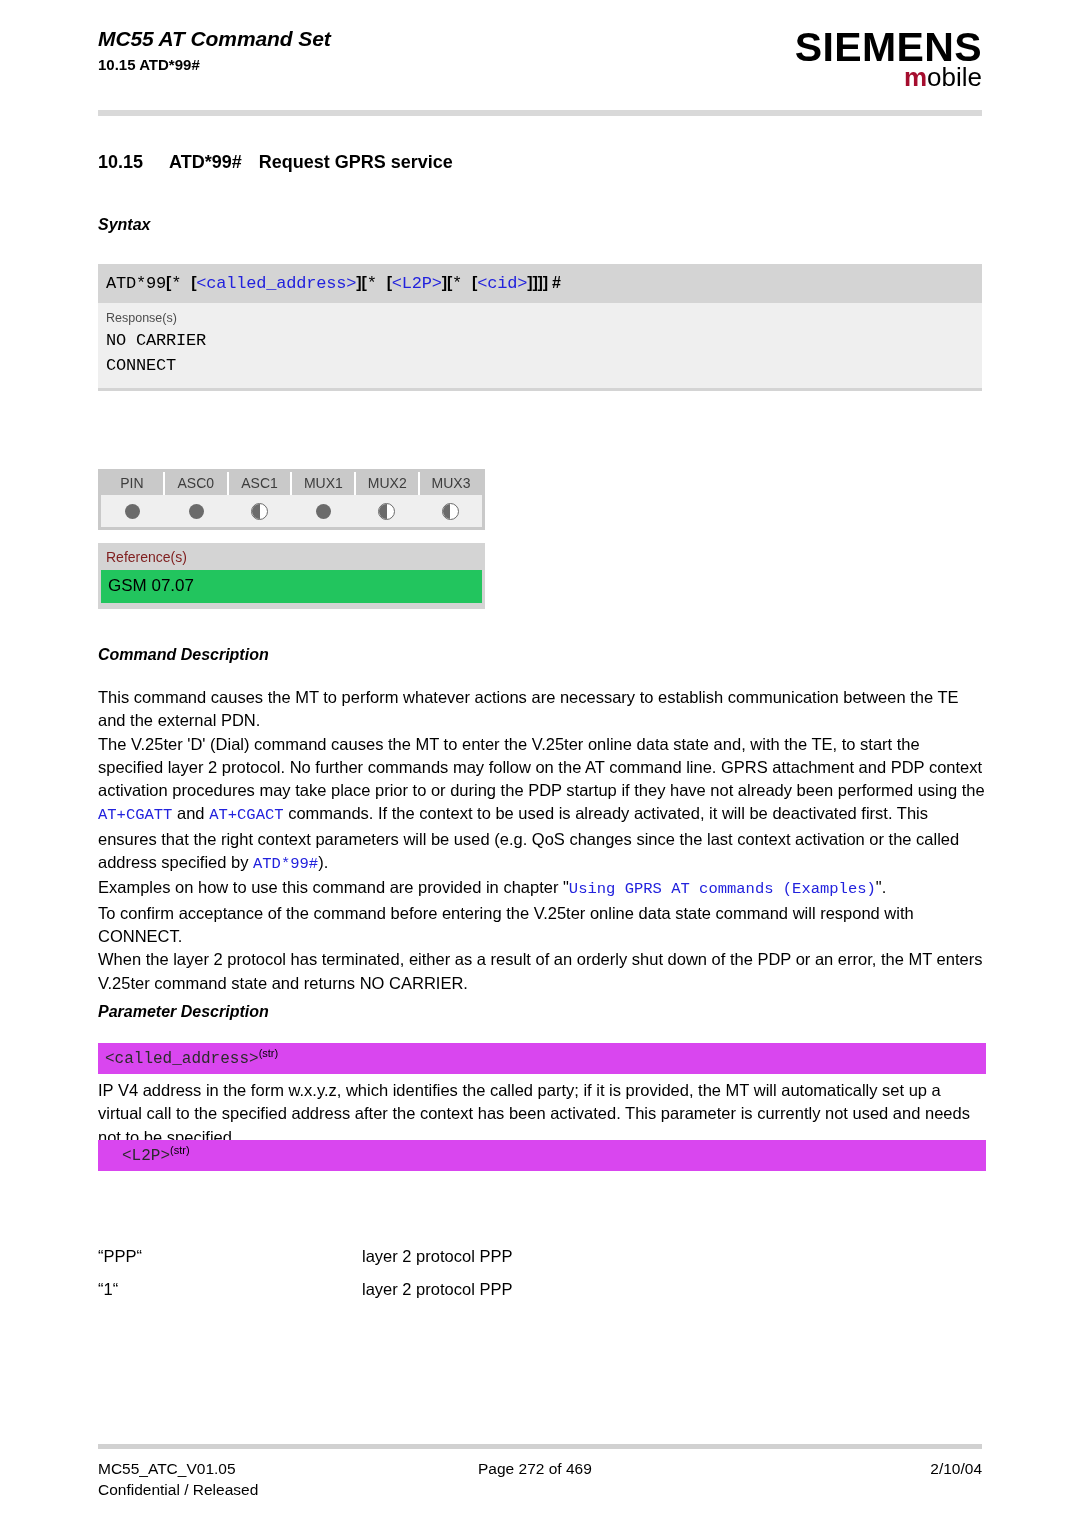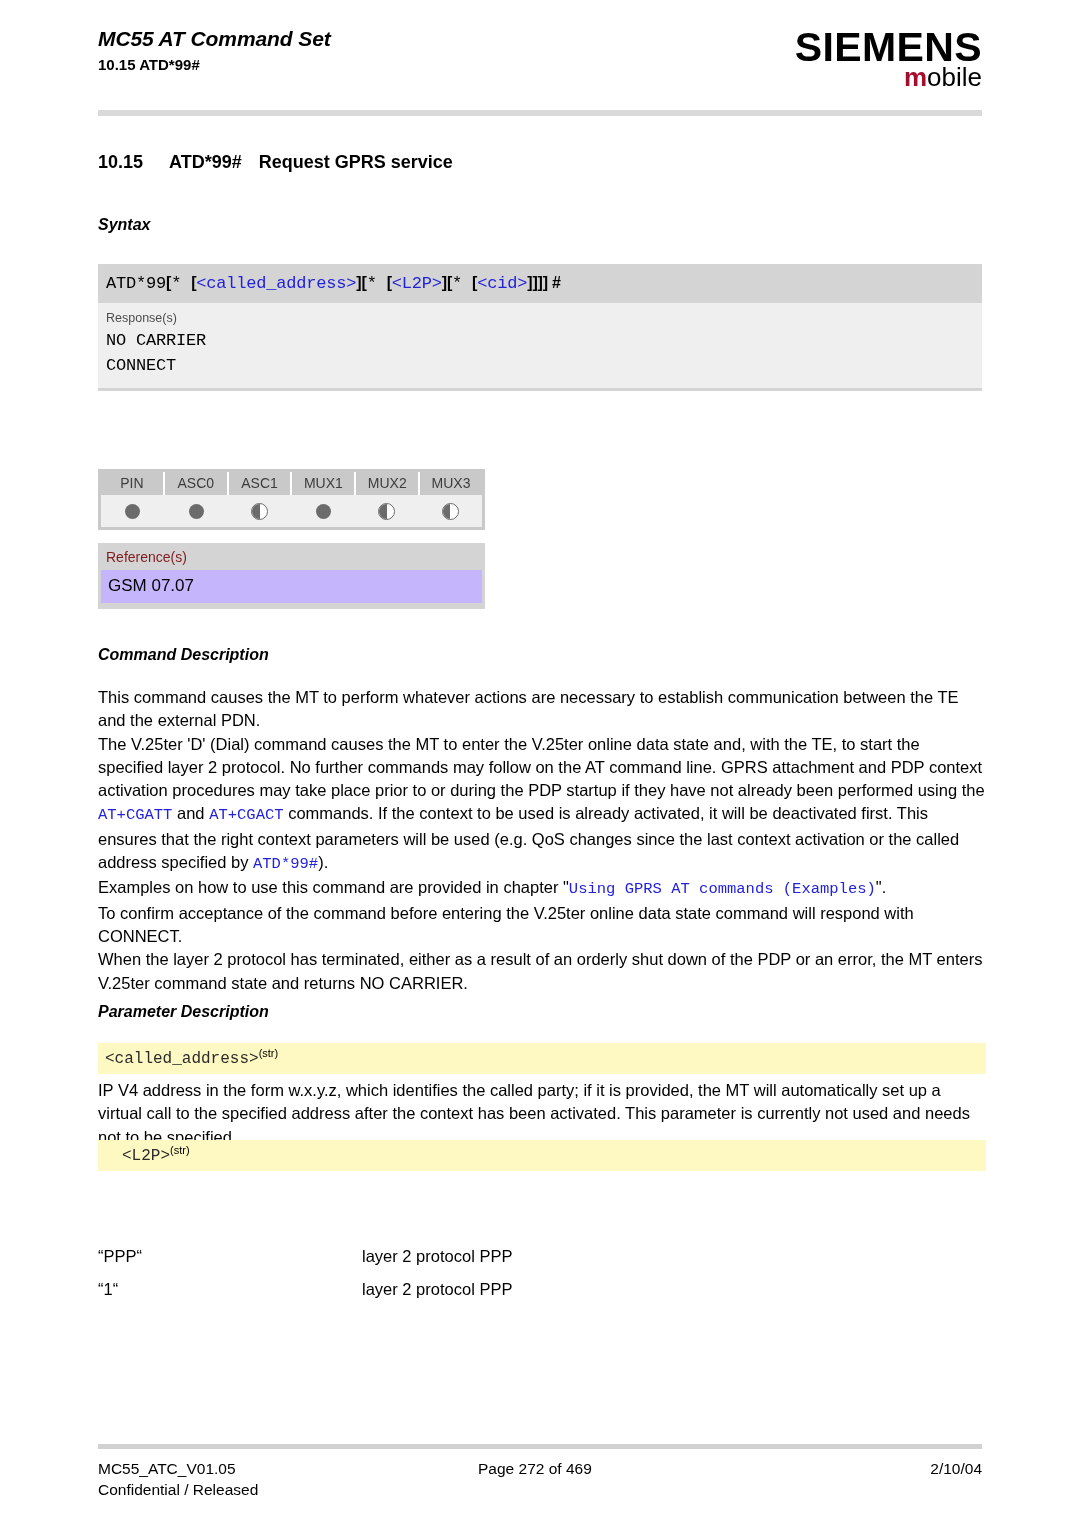--- a/index.html
+++ b/index.html
@@ -200,21 +200,21 @@
     padding: 0 0 6px 0;
     box-sizing: border-box;
   }
   .ref-label {
     font-size: 14px;
     color: #7f1d1d;
     padding: 5px 0 4px 8px;
     line-height: 18px;
   }
   .ref-value {
-    background: #c4b5fd;
+    background: #22c55e;
     margin: 0 3px;
     font-size: 17px;
     padding: 5px 0 6px 7px;
     line-height: 22px;
   }
 
   
   .body-text {
     position: absolute;
     left: 98px;
@@ -233,21 +233,21 @@
     font-family: "Liberation Mono", monospace;
     color: #2222dd;
     font-size: 15.5px;
   }
 
   
   .param-bar {
     position: absolute;
     left: 98px;
     width: 888px;
-    background: #fef9c3;
+    background: #d946ef;
     box-sizing: border-box;
     padding: 4px 0 5px 7px;
   }
   #param-bar-called { top: 1043px; }
   #param-bar-l2p { top: 1140px; padding-left: 24px; }
   .param-name {
     font-family: "Liberation Mono", monospace;
     font-size: 16px;
     color: #2b2b2b;
     line-height: 20px;

